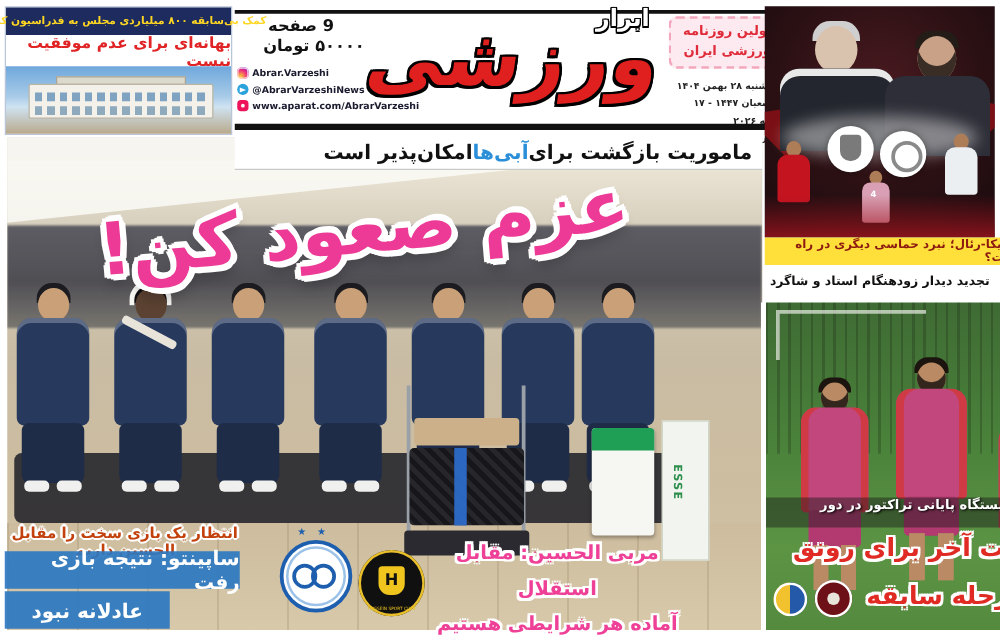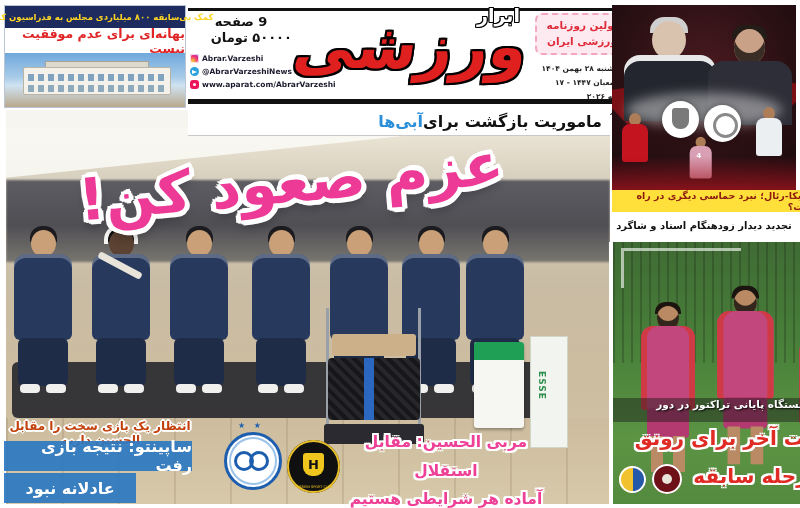--- a/index.html
+++ b/index.html
@@ -238,20 +238,21 @@
     <div class="issue-dates">
       <div>سه شنبه ۲۸ بهمن ۱۴۰۴</div>
       <div>۲۸ شعبان ۱۴۴۷ - ۱۷ فوریه ۲۰۲۶</div>
       <div>شماره ۸۹۲۴</div>
     </div>
   </div>
 
   <div class="subhead">
     <span>ماموریت بازگشت برای </span>
       <span class="hl">آبی‌ها</span>
+      <span> امکان‌پذیر است</span>
   </div>
 
   <div class="photo">
     <div class="ph-windows"></div>
     <div class="ph-crowd"></div>
     <div class="ph-streak"></div>
     <div class="ph-bench"></div>
     <div class="ph-floor"></div>
 
     <div class="player" style="left:0px">

